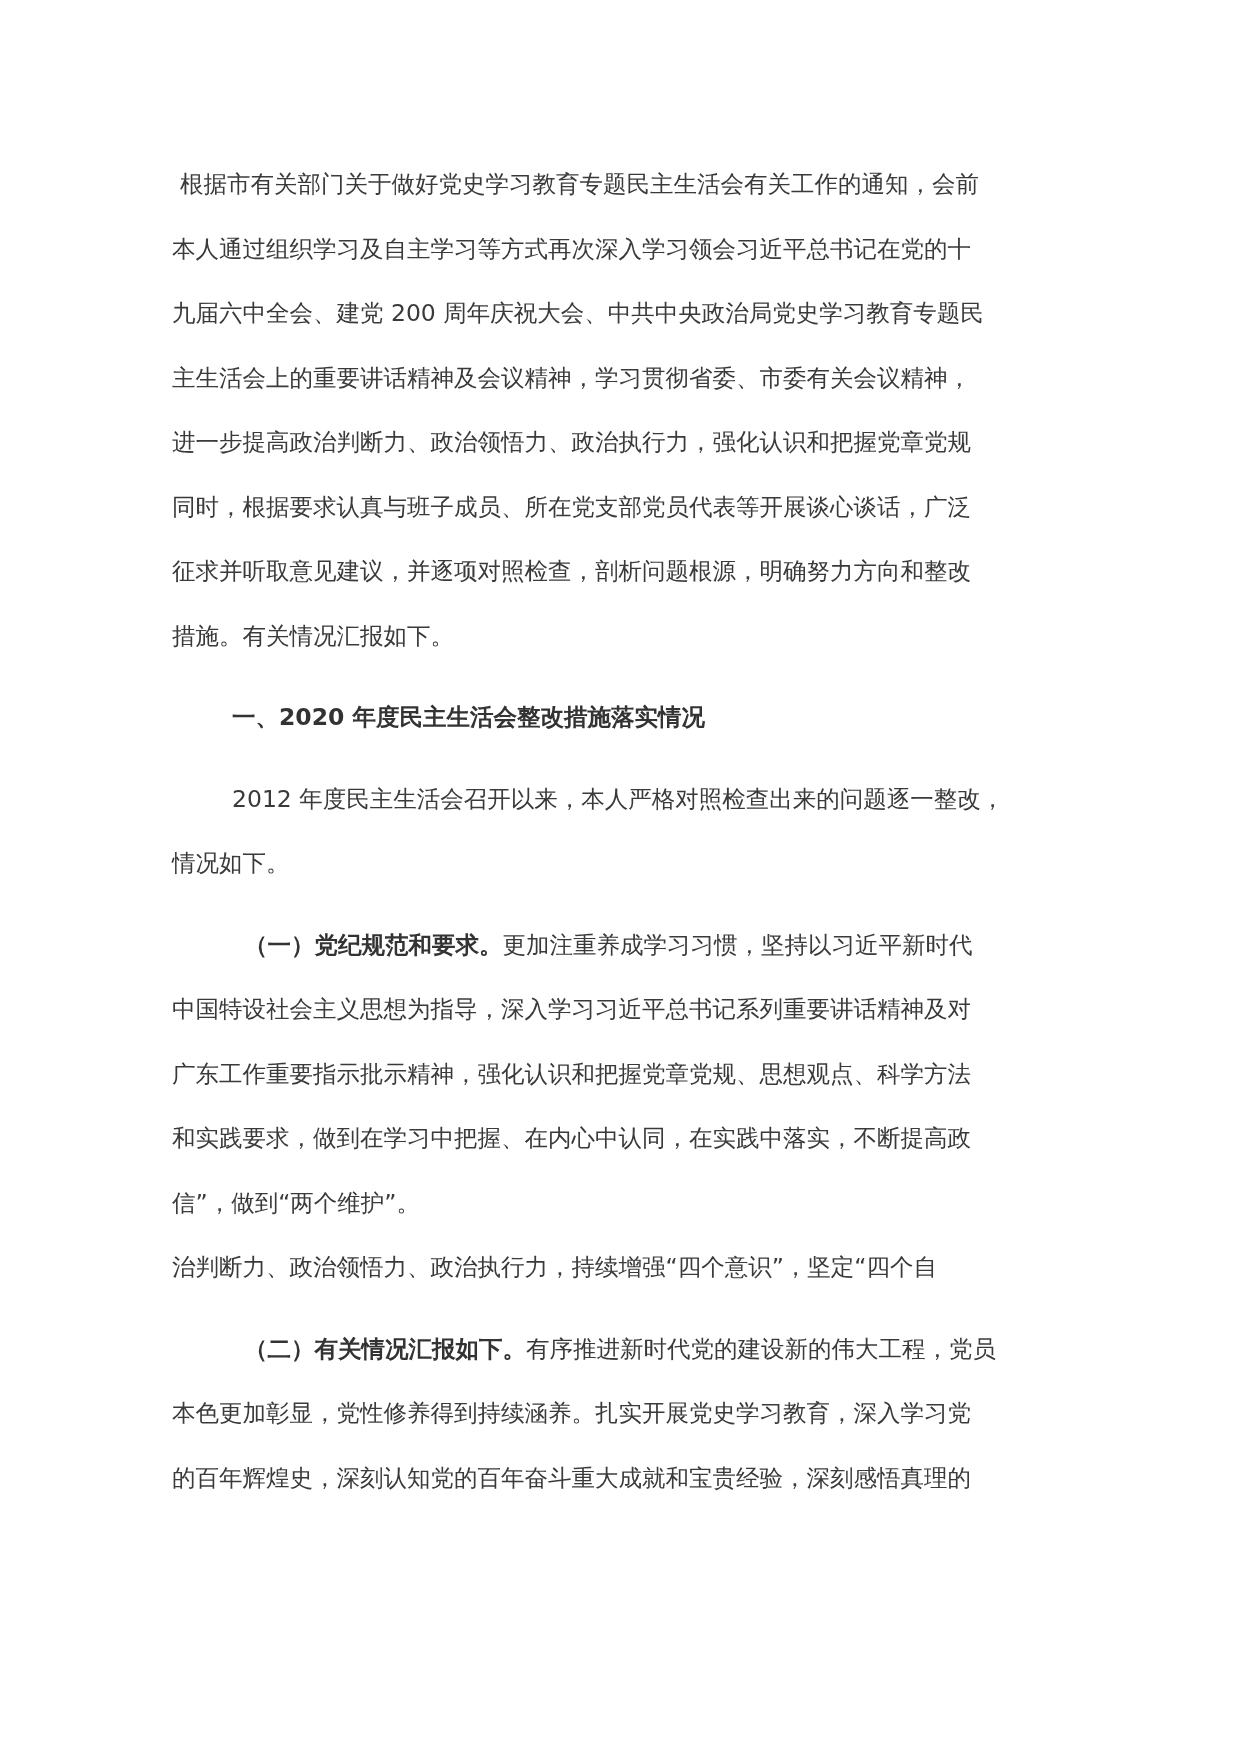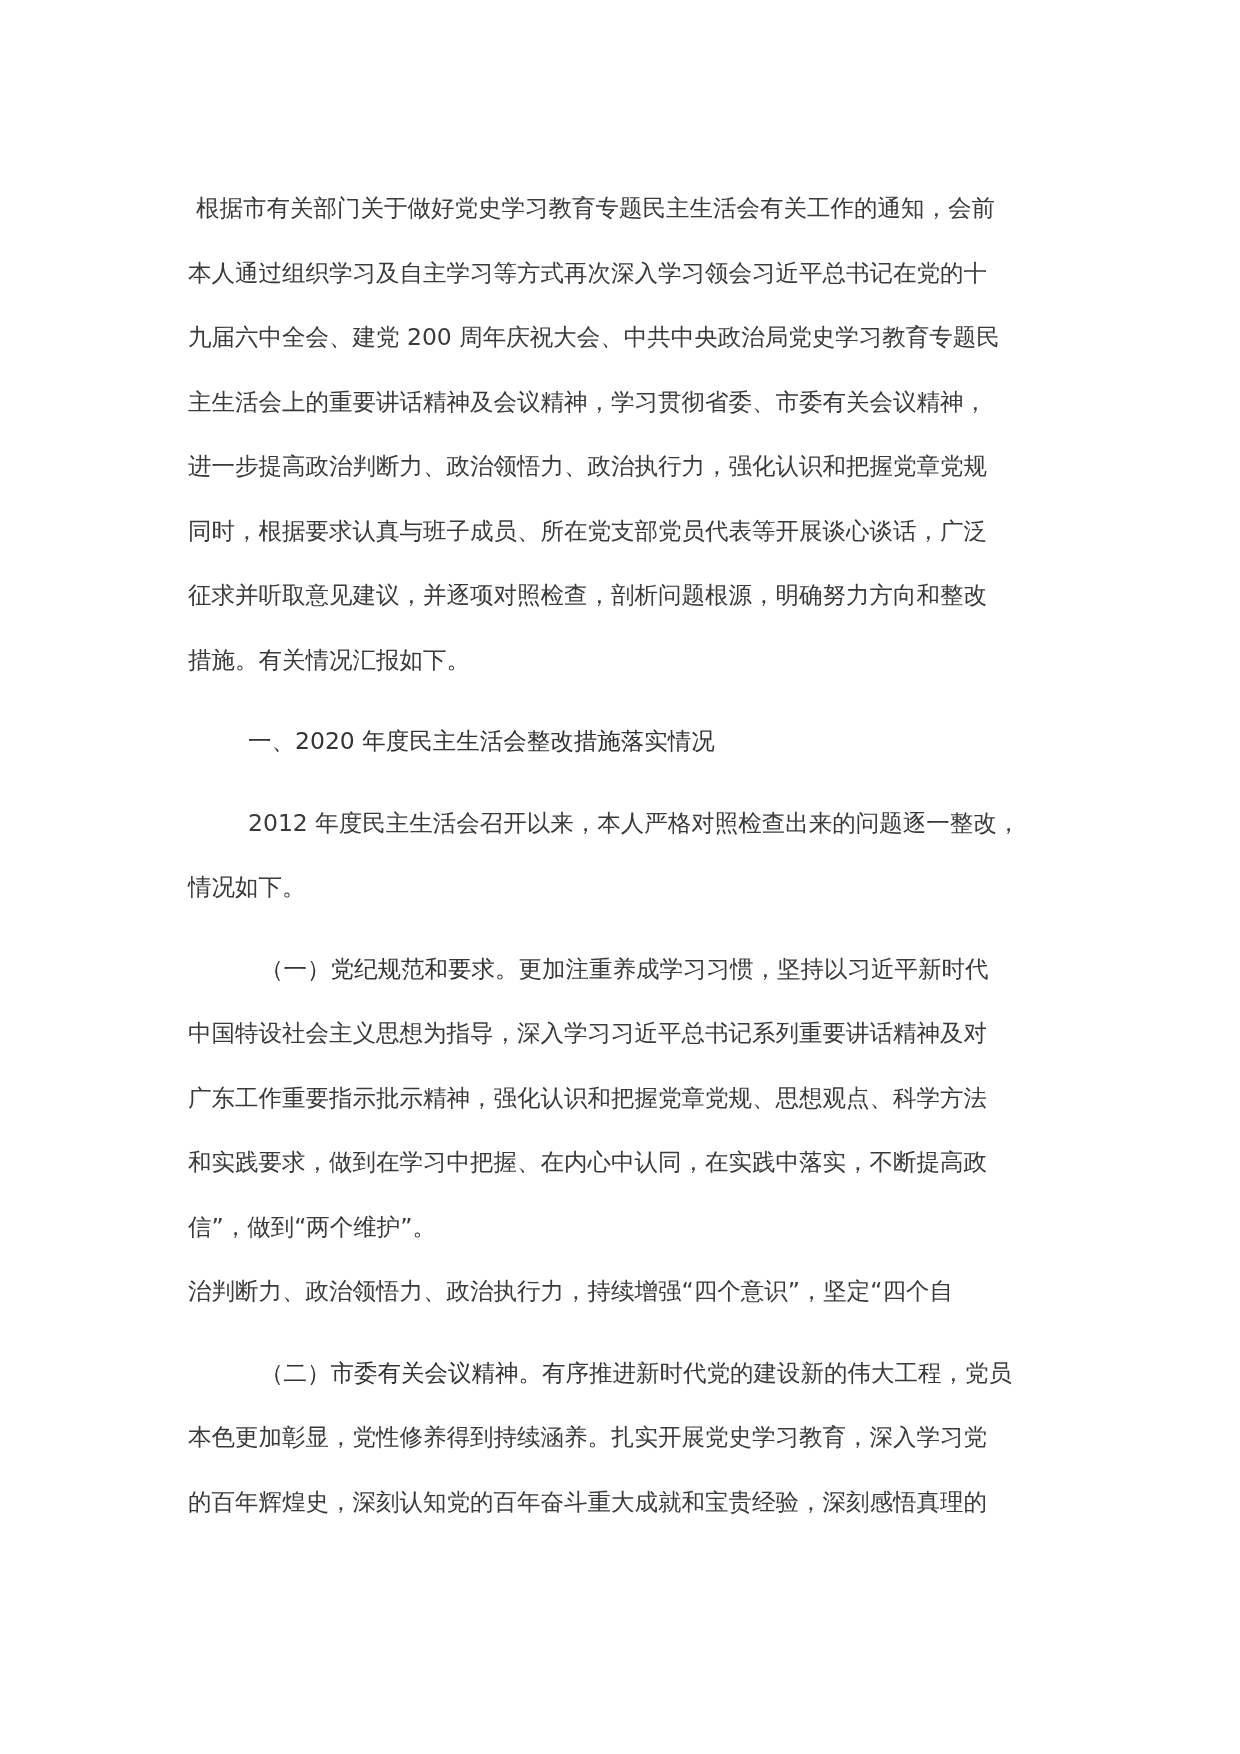--- a/index.html
+++ b/index.html
@@ -1,37 +1,36 @@
 <!DOCTYPE html>
 <html><head>
 <meta charset="utf-8">
 <style>
   html, body { margin: 0; padding: 0; background: #ffffff; }
   body { width: 1240px; height: 1754px; position: relative; overflow: hidden; }
   .page {
     position: absolute;
-    left: 188px;
+    left: 172px;
     top: 168px;
     width: 870px;
     font-family: "DejaVu Sans", "Liberation Sans", sans-serif;
     font-size: 23.5px;
     color: #3a3a3a;
-    margin-top: 24px;
   }
   .line {
     height: 64.5px;
     line-height: 32px;
     white-space: nowrap;
     overflow: visible;
   }
   .indent1 { padding-left: 60px; }
   .indent2 { padding-left: 72px; }
   .lead { padding-left: 8px; }
   .gap { height: 17px; }
-  .bold { font-weight: normal; color: #333333; }
+  .bold { font-weight: bold; color: #333333; }
 </style>
 </head>
 <body>
 
 <div class="page">
   <div>
     <div class="line lead">根据市有关部门关于做好党史学习教育专题民主生活会有关工作的通知，会前</div>
     <div class="line">本人通过组织学习及自主学习等方式再次深入学习领会习近平总书记在党的十</div>
     <div class="line">九届六中全会、建党 200 周年庆祝大会、中共中央政治局党史学习教育专题民</div>
     <div class="line">主生活会上的重要讲话精神及会议精神，学习贯彻省委、市委有关会议精神，</div>
@@ -51,17 +50,17 @@
   <div>
     <div class="line indent2"><span class="bold">（一）党纪规范和要求。</span><span>更加注重养成学习习惯，坚持以习近平新时代</span></div>
     <div class="line">中国特设社会主义思想为指导，深入学习习近平总书记系列重要讲话精神及对</div>
     <div class="line">广东工作重要指示批示精神，强化认识和把握党章党规、思想观点、科学方法</div>
     <div class="line">和实践要求，做到在学习中把握、在内心中认同，在实践中落实，不断提高政</div>
     <div class="line">信”，做到“两个维护”。</div>
     <div class="line">治判断力、政治领悟力、政治执行力，持续增强“四个意识”，坚定“四个自</div>
   </div>
   <div class="gap"></div>
   <div>
-    <div class="line indent2"><span class="bold">（二）市委有关会议精神。</span><span>有序推进新时代党的建设新的伟大工程，党员</span></div>
+    <div class="line indent2"><span class="bold">（二）有关情况汇报如下。</span><span>有序推进新时代党的建设新的伟大工程，党员</span></div>
     <div class="line">本色更加彰显，党性修养得到持续涵养。扎实开展党史学习教育，深入学习党</div>
     <div class="line">的百年辉煌史，深刻认知党的百年奋斗重大成就和宝贵经验，深刻感悟真理的</div>
   </div>
 </div>
 
 </body></html>

